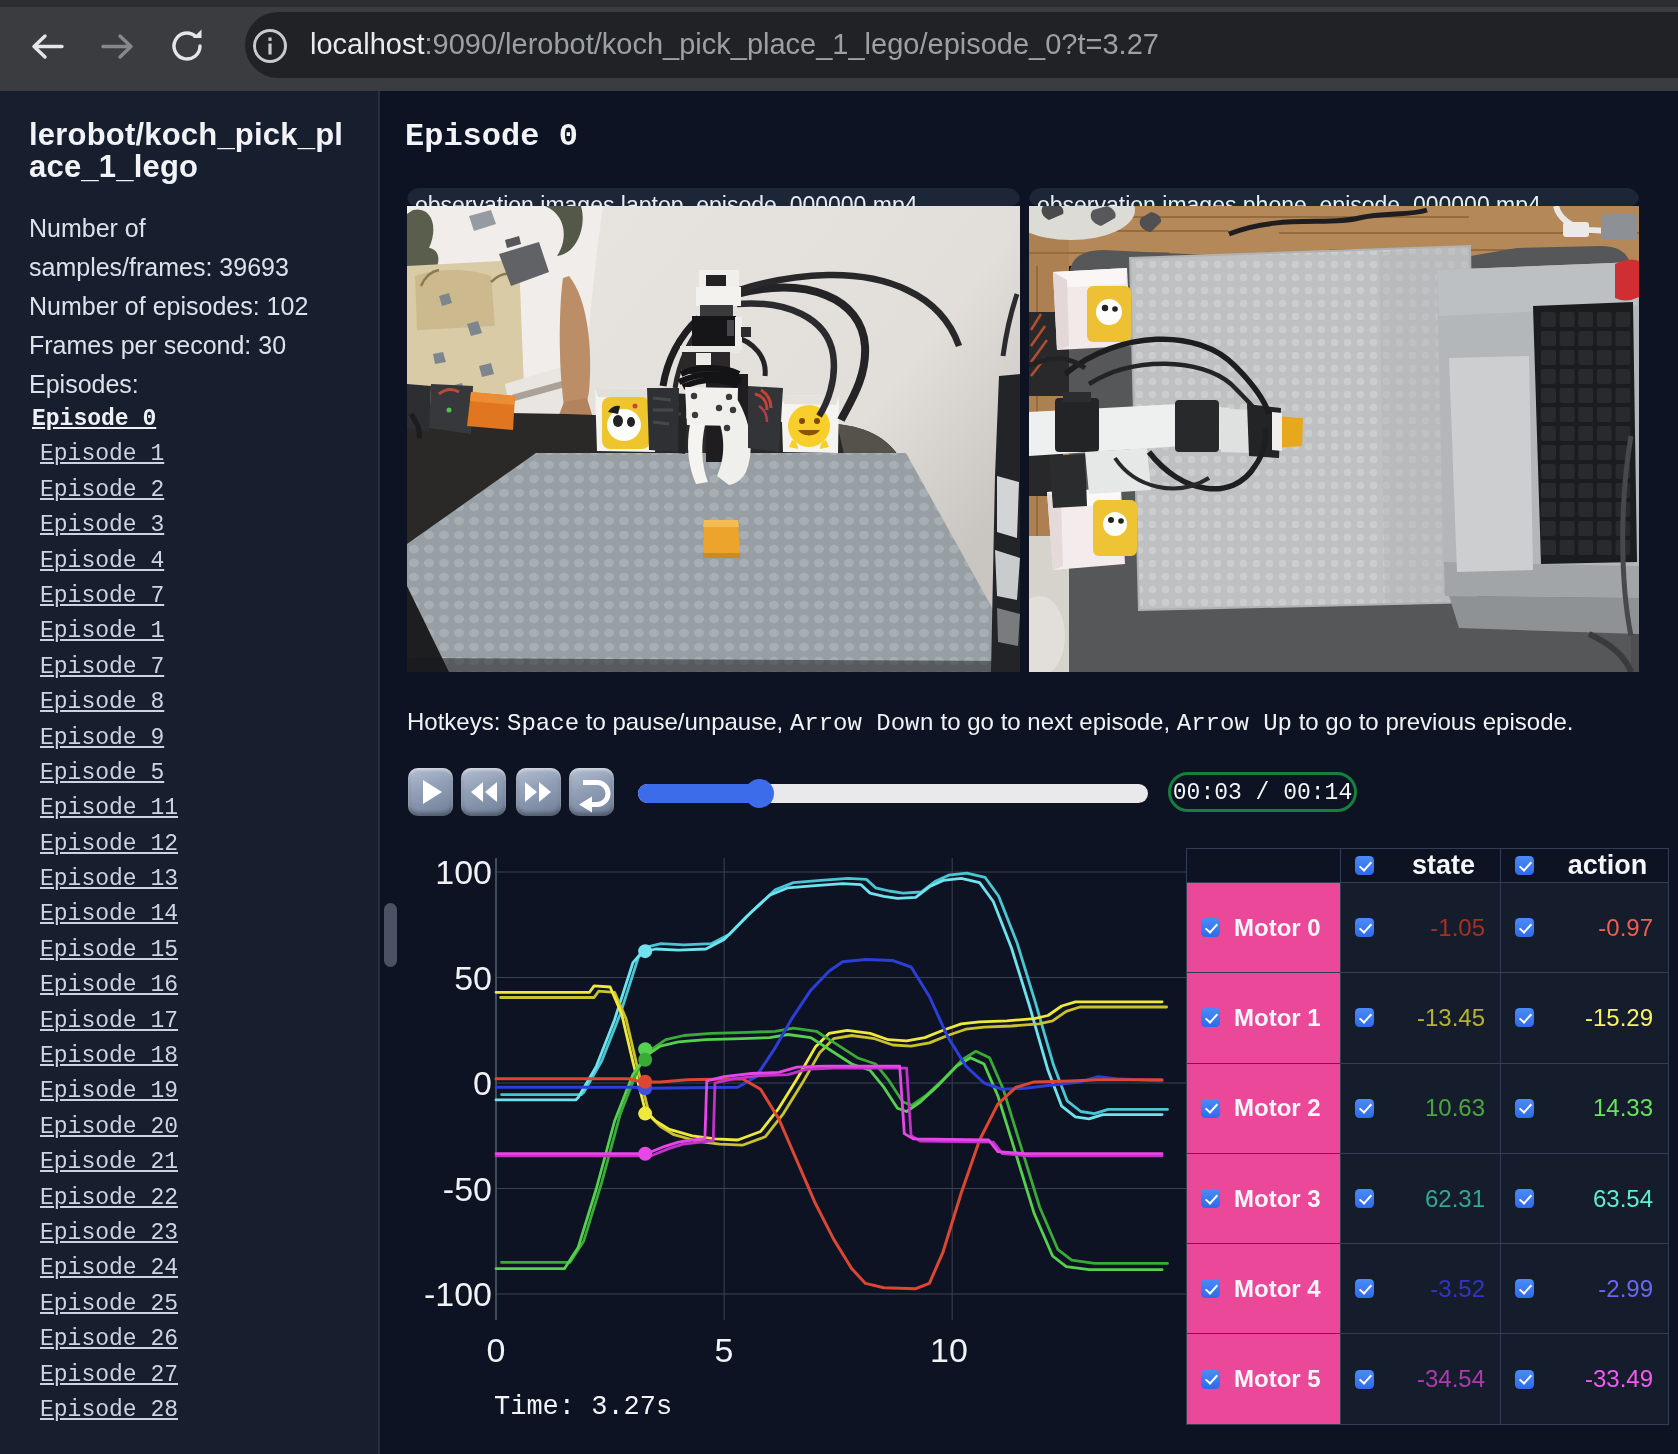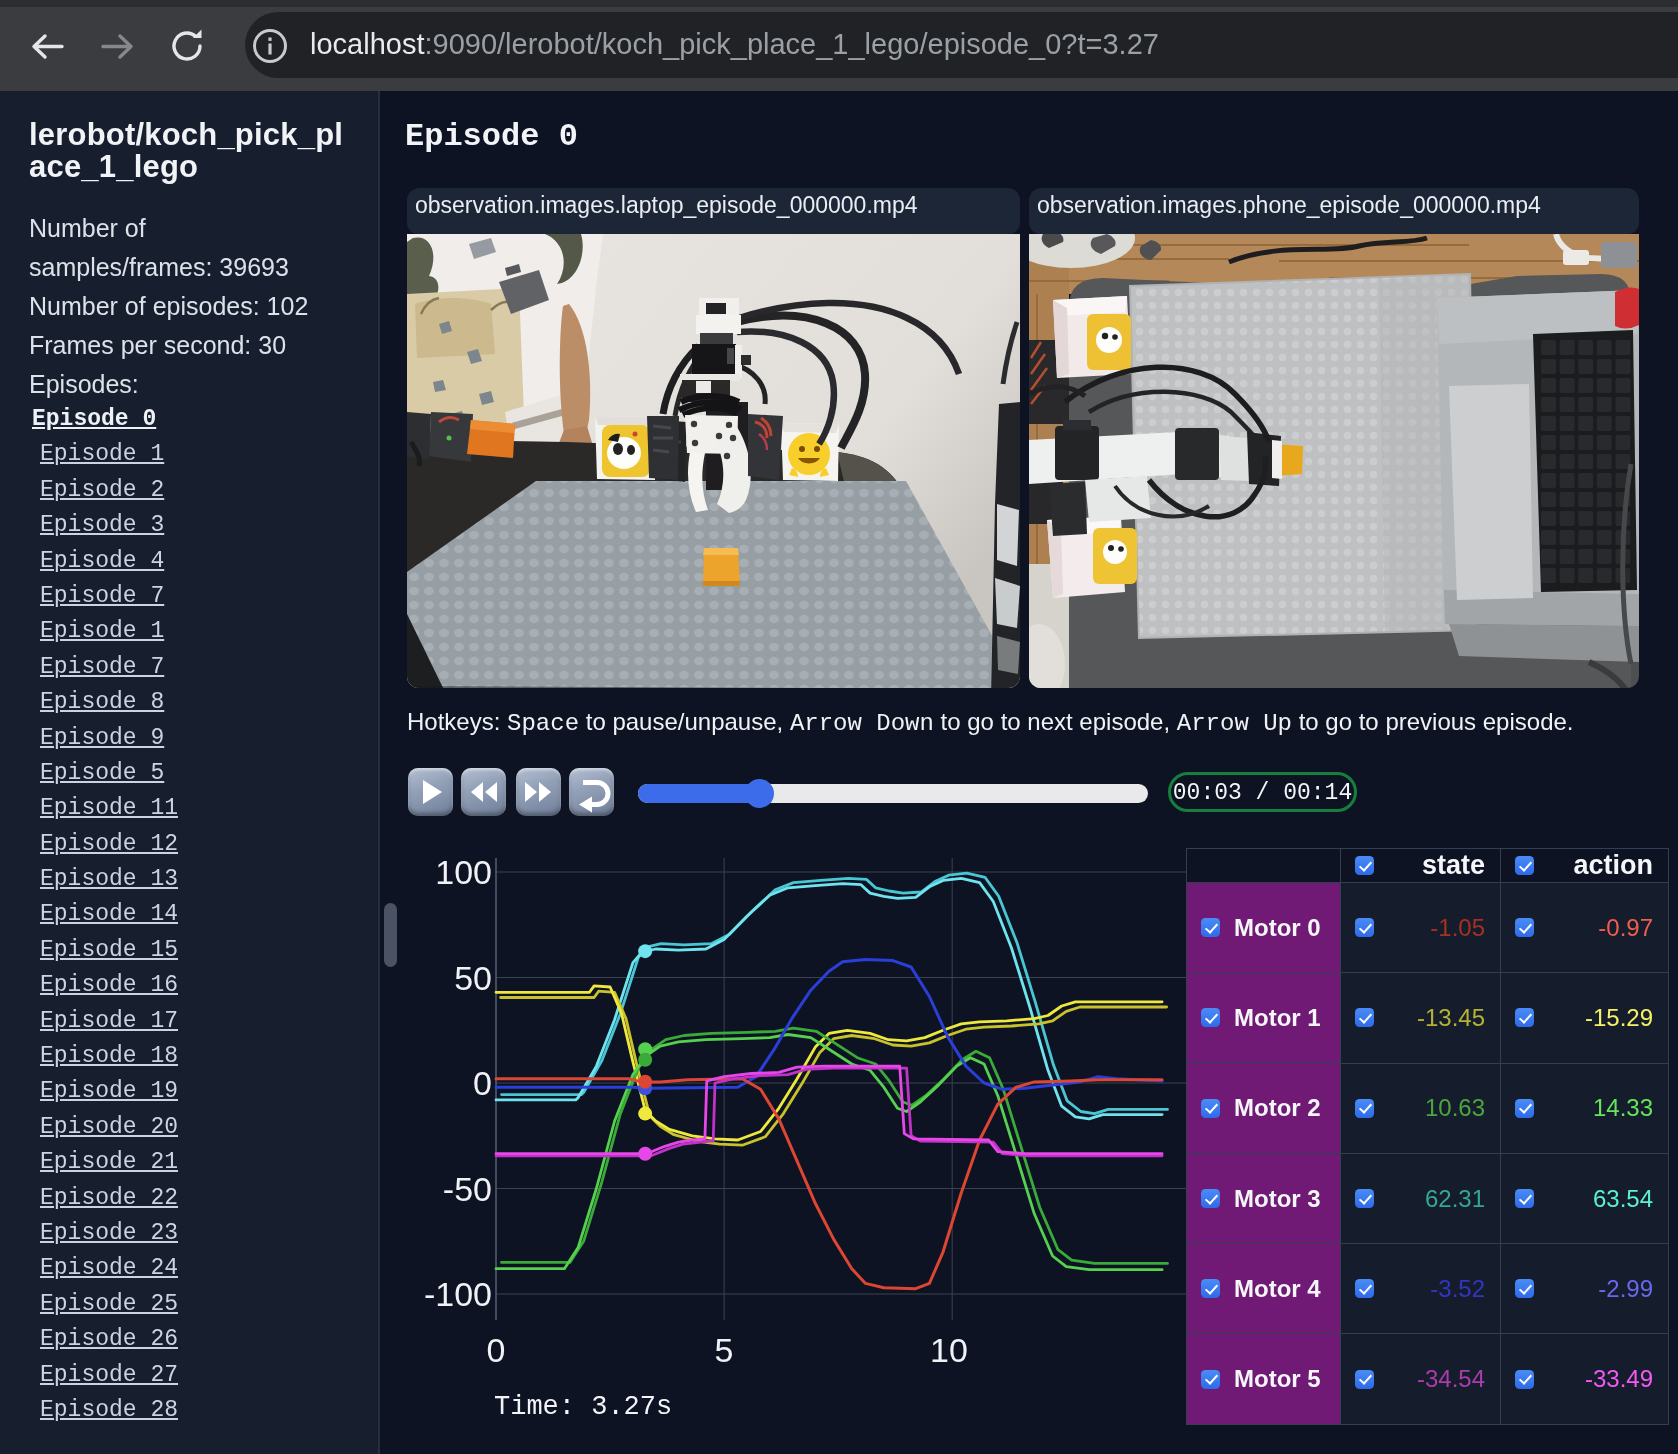--- a/index.html
+++ b/index.html
@@ -21,49 +21,49 @@
   #eplist { margin:2px 0 0 40px; }
   #eplist a { display:block; font-family:"Liberation Mono", monospace; font-size:23px; color:#ccd4e2; text-decoration:underline; height:35.4px; }
   #eplist a.cur { font-weight:bold; color:#eef1f6; margin-left:-8px; }
   #sb-scroll { position:absolute; left:384px; top:903px; width:13px; height:64px; background:#4a5264; border-radius:7px; }
 
   
   #main { position:absolute; left:382px; top:91px; width:1296px; height:1363px; }
   #eptitle { position:absolute; left:23px; top:27px; font-family:"Liberation Mono", monospace; font-weight:bold; font-size:32px; color:#f2f4f8; }
 
   .vidcard { position:absolute; top:97px; border-radius:12px; overflow:hidden; background:#0d1322; }
-  .vidhdr { height:46px; background:#1d2636; color:#e9edf4; font-size:23px; line-height:34px; padding-left:8px; white-space:nowrap;border-radius:11px; }
+  .vidhdr { height:18px; background:#1d2636; color:#e9edf4; font-size:23px; line-height:34px; padding-left:8px; white-space:nowrap;border-radius:11px; }
 
   #hotkeys { position:absolute; left:25px; top:617px; font-size:24px; color:#f0f2f6; }
   #hotkeys .mono { font-size:24px; }
 
   
   .ctlbtn { position:absolute; top:677px; width:45px; height:48px; border-radius:10px;
             background:linear-gradient(160deg,#b4bfd1 0%,#93a1b8 40%,#6f7e98 100%);
             box-shadow:inset 0 2px 3px rgba(255,255,255,.5), inset 0 -3px 4px rgba(0,0,0,.35); }
   #slider-track { position:absolute; left:256px; top:693px; width:510px; height:19px; background:#e9e9ec; border-radius:10px; }
   #slider-fill { position:absolute; left:0; top:0; width:120px; height:19px; background:#3d6ceb; border-radius:10px; }
   #slider-thumb { position:absolute; left:107px; top:-5px; width:29px; height:29px; background:#3d6ceb; border-radius:50%; }
   #timebox { position:absolute; left:786px; top:681px; width:189px; height:40px; border:3px solid #15803d; border-radius:20px;
              font-family:"Liberation Mono", monospace; font-size:23px; color:#f3f5f8; text-align:center; line-height:36px; white-space:nowrap; }
 
   
   #mtable { position:absolute; left:804px; top:757px; width:482px; border-collapse:collapse; font-size:24px; table-layout:fixed; }
   #mtable th, #mtable td { border:1px solid #333e54; padding:0; }
   #mtable thead th { background:transparent; height:34px; }
   
-  #mtable td.lbl { background:#701a75; }
+  #mtable td.lbl { background:#ec4899; }
   #mtable td.val { background:#151d2c; }
   #mtable tbody tr { height:90.3px; }
   .cellflex { display:flex; align-items:center; padding:0 15px 0 14px; }
   .cb { width:19px; height:19px; border-radius:4.5px; background:linear-gradient(180deg,#4a8cf7,#2e6ae9); position:relative; flex:none; }
   .cb:after { content:""; position:absolute; left:6.5px; top:2.5px; width:5px; height:10px; border:solid #fff; border-width:0 2.6px 2.6px 0; transform:rotate(42deg); }
   .mlabel { color:#f4f6f9; font-weight:bold; margin-left:14px; font-size:24px; white-space:nowrap; }
   .vnum { flex:1; text-align:right; }
-  #mtable thead .hlbl { color:#f4f6f9; font-weight:bold; flex:1; text-align:right; font-size:27px;margin-left:28px; }
+  #mtable thead .hlbl { color:#f4f6f9; font-weight:bold; flex:1; font-size:27px;margin-left:28px; }
 </style>
 </head>
 <body>
 
 <div id="chrome">
   <div class="topstrip"></div>
   <svg class="navicon" style="left:29px;top:28px" width="37" height="37" viewBox="0 0 37 37">
     <path d="M33 18.5 H5 M5 18.5 L16 8 M5 18.5 L16 29" stroke="#e4e6e9" stroke-width="3.4" fill="none" stroke-linecap="round" stroke-linejoin="round"></path>
   </svg>
   <svg class="navicon" style="left:99px;top:28px" width="37" height="37" viewBox="0 0 37 37">

